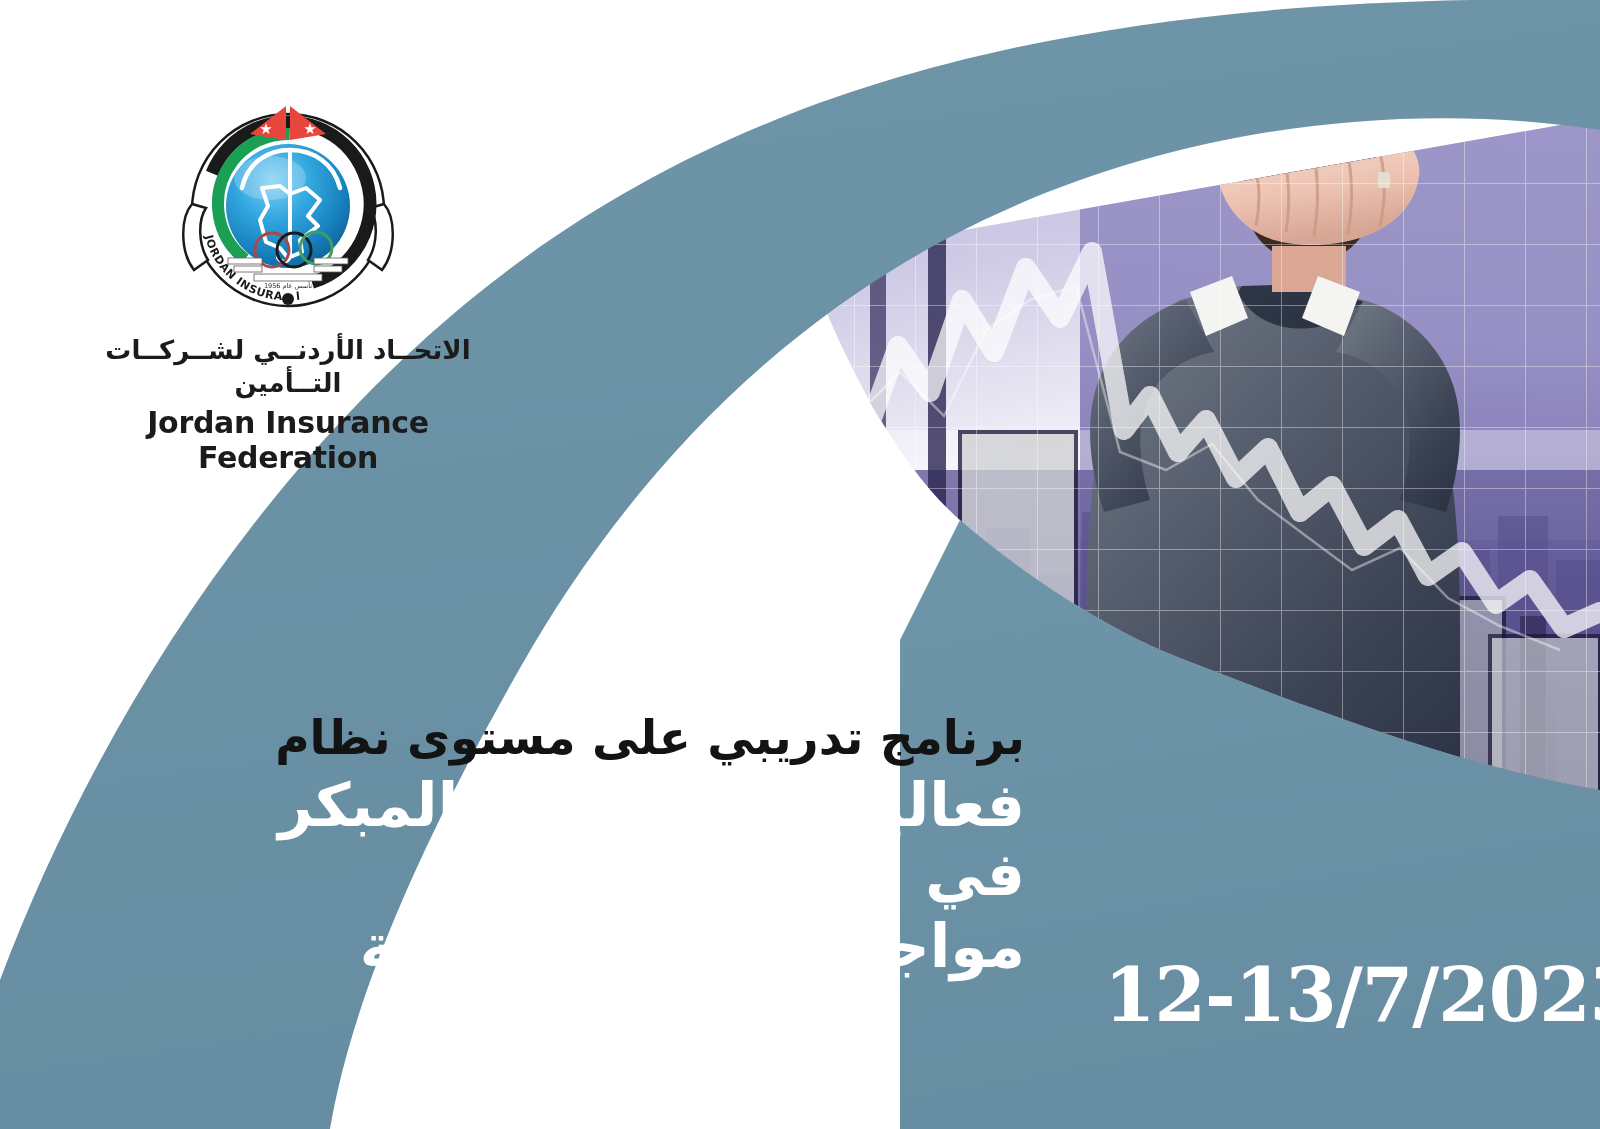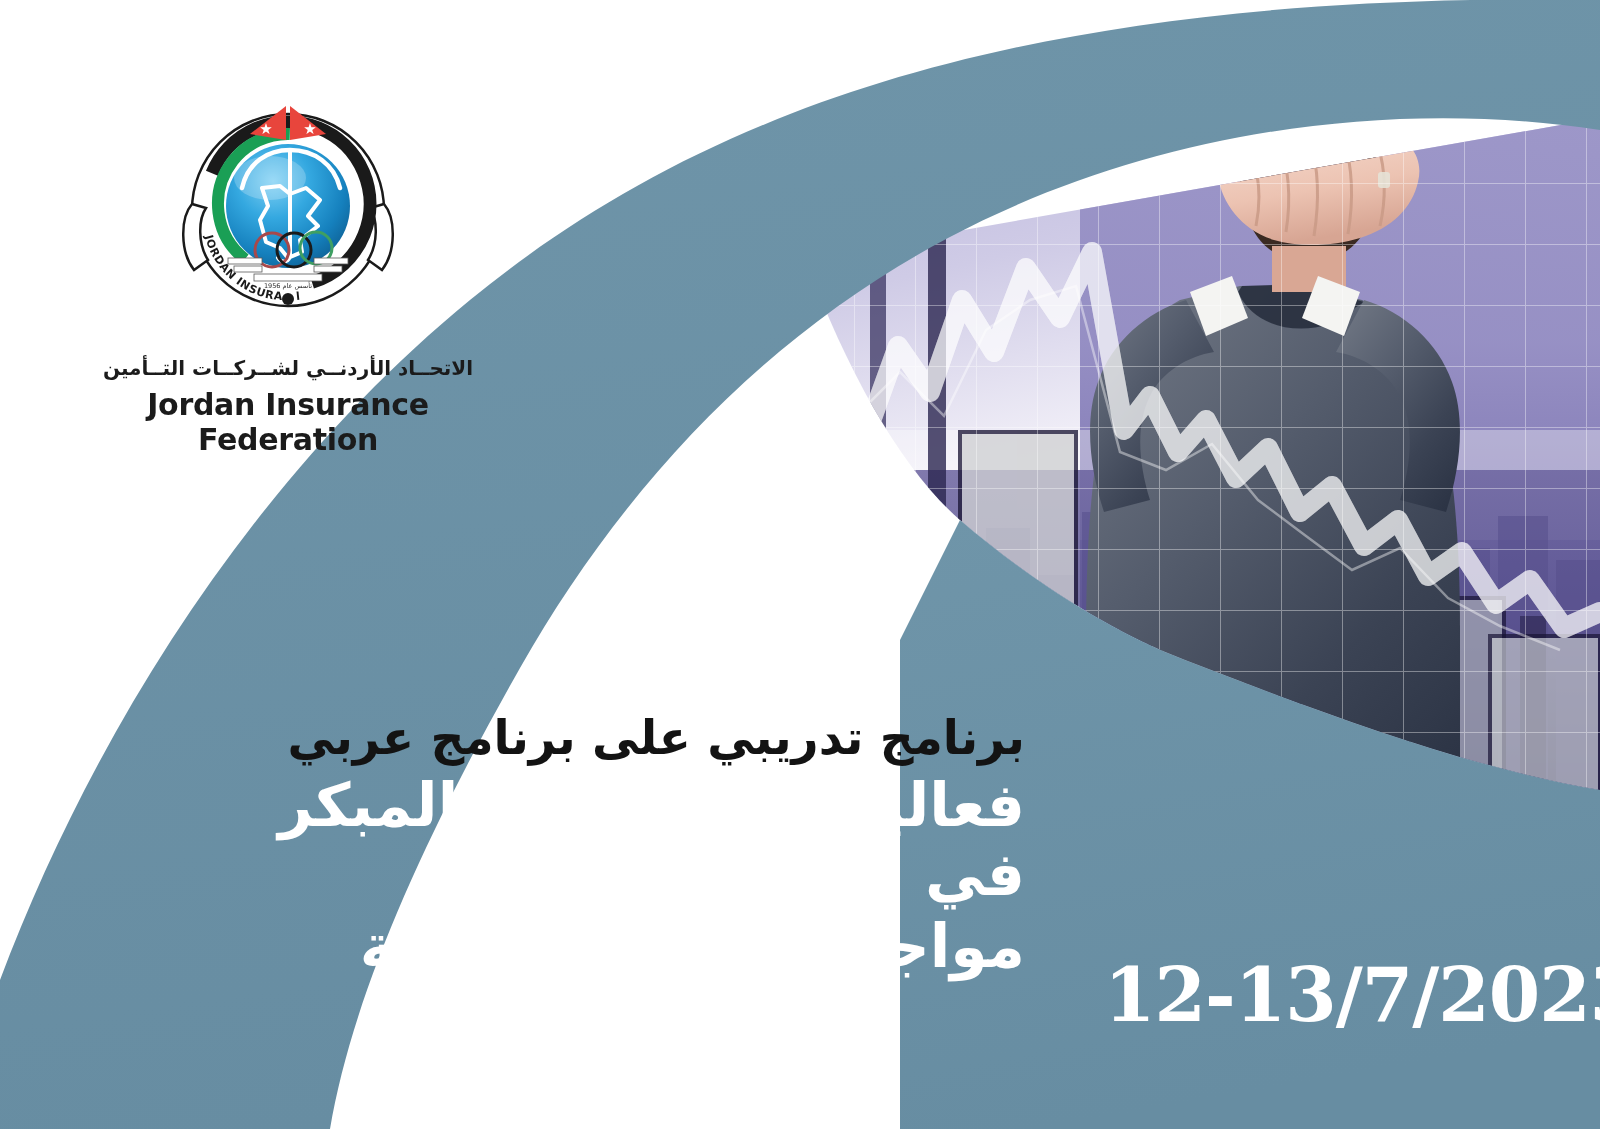--- a/index.html
+++ b/index.html
@@ -35,22 +35,22 @@
     text-align: center;
     z-index: 6;
   }
   .logo-mark {
     width: 240px;
     height: 240px;
     margin: 0 auto;
     display: block;
   }
   .logo-name-ar {
-    margin-top: 24px;
-    font-size: 20px;
+    margin-top: 2px;
+    font-size: 26px;
     font-weight: 700;
     color: #1b1b1b;
     letter-spacing: 0.5px;
     direction: rtl;
     line-height: 1.25;
     font-family: "DejaVu Sans", "Liberation Sans", sans-serif;
   }
   .logo-name-en {
     margin-top: 6px;
     font-size: 30px;
@@ -397,20 +397,20 @@
       <text x="120" y="196" font-size="6.5" fill="#2a2a2a" text-anchor="middle" font-family="'DejaVu Sans',sans-serif" direction="rtl">تأسس عام 1956</text>
 
       <circle cx="120" cy="207" r="6" fill="#1a1a1a"></circle>
     </svg>
 
     <div class="logo-name-ar">الاتحــاد الأردنــي لشــركــات التــأمين</div>
     <div class="logo-name-en">Jordan Insurance Federation</div>
   </div>
 
   <div class="headline-block">
-    <p class="kicker">برنامج تدريبي على برنامج عربي</p>
+    <p class="kicker">برنامج تدريبي على مستوى نظام</p>
     <p class="title-line">فعالية نظام الانذار المبكر في</p>
     <p class="title-line second">مواجهة الازمات المالية</p>
   </div>
 
   <div class="date-badge">12-13/7/2023</div>
 
 </div>
 
 </body></html>

